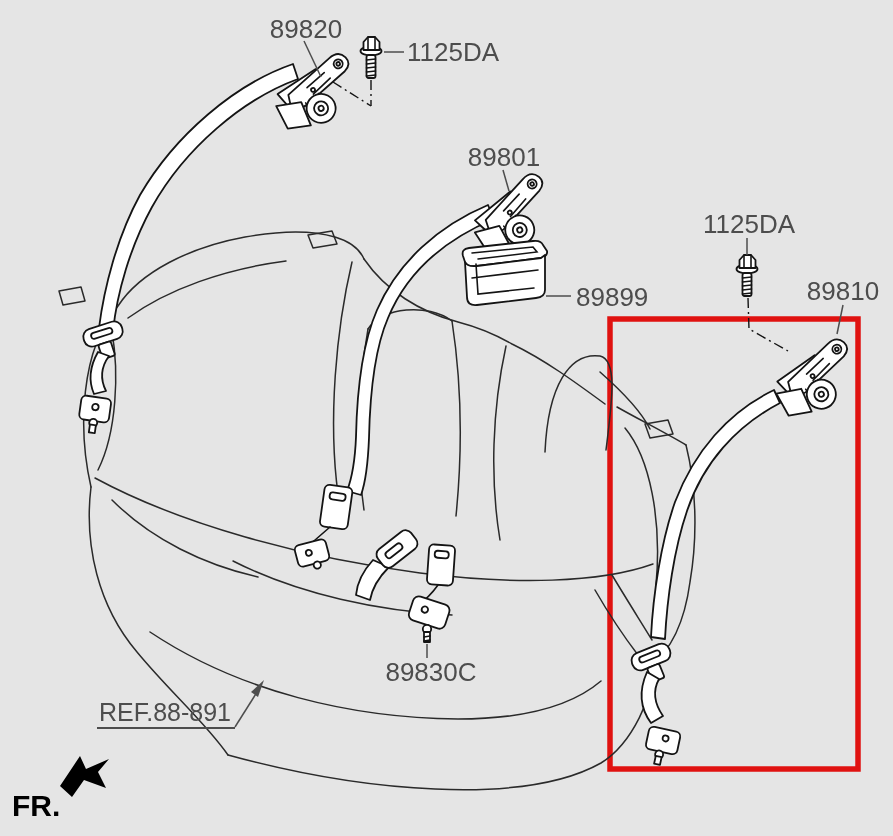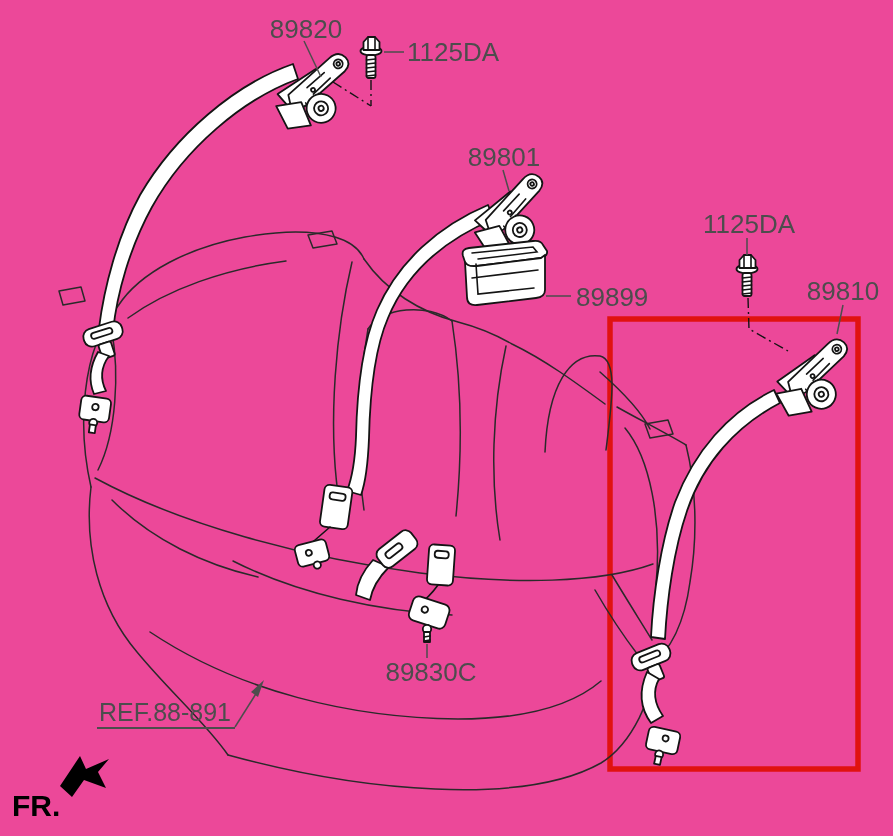--- a/index.html
+++ b/index.html
@@ -1,16 +1,16 @@
 <!DOCTYPE html>
 <html><head>
 <meta charset="utf-8">
 <style>
   html,body{margin:0;padding:0;background:#ffffff;}
-  .stage{position:relative;width:893px;height:836px;background:#ec4899;overflow:hidden;}
+  .stage{position:relative;width:893px;height:836px;background:#e5e5e5;overflow:hidden;}
   svg{display:block;}
   text{font-family:"Liberation Sans","DejaVu Sans",sans-serif;}
   .seat path, .seat line{fill:none;stroke-width:1.5;stroke-linecap:round;stroke-linejoin:round;}
   .wh{fill:#ffffff;stroke-width:1.8;stroke-linejoin:round;}
   .ln{fill:none;stroke-width:1.6;stroke-linecap:round;}
   .dash{fill:none;stroke-width:1.4;stroke-dasharray:10 4 2 4;}
   .ldr{fill:none;stroke-width:1.5;}
   .ref-underline{stroke-width:2;}
   .plabel{font-size:26px;}
   .reflabel{font-size:25px;}

